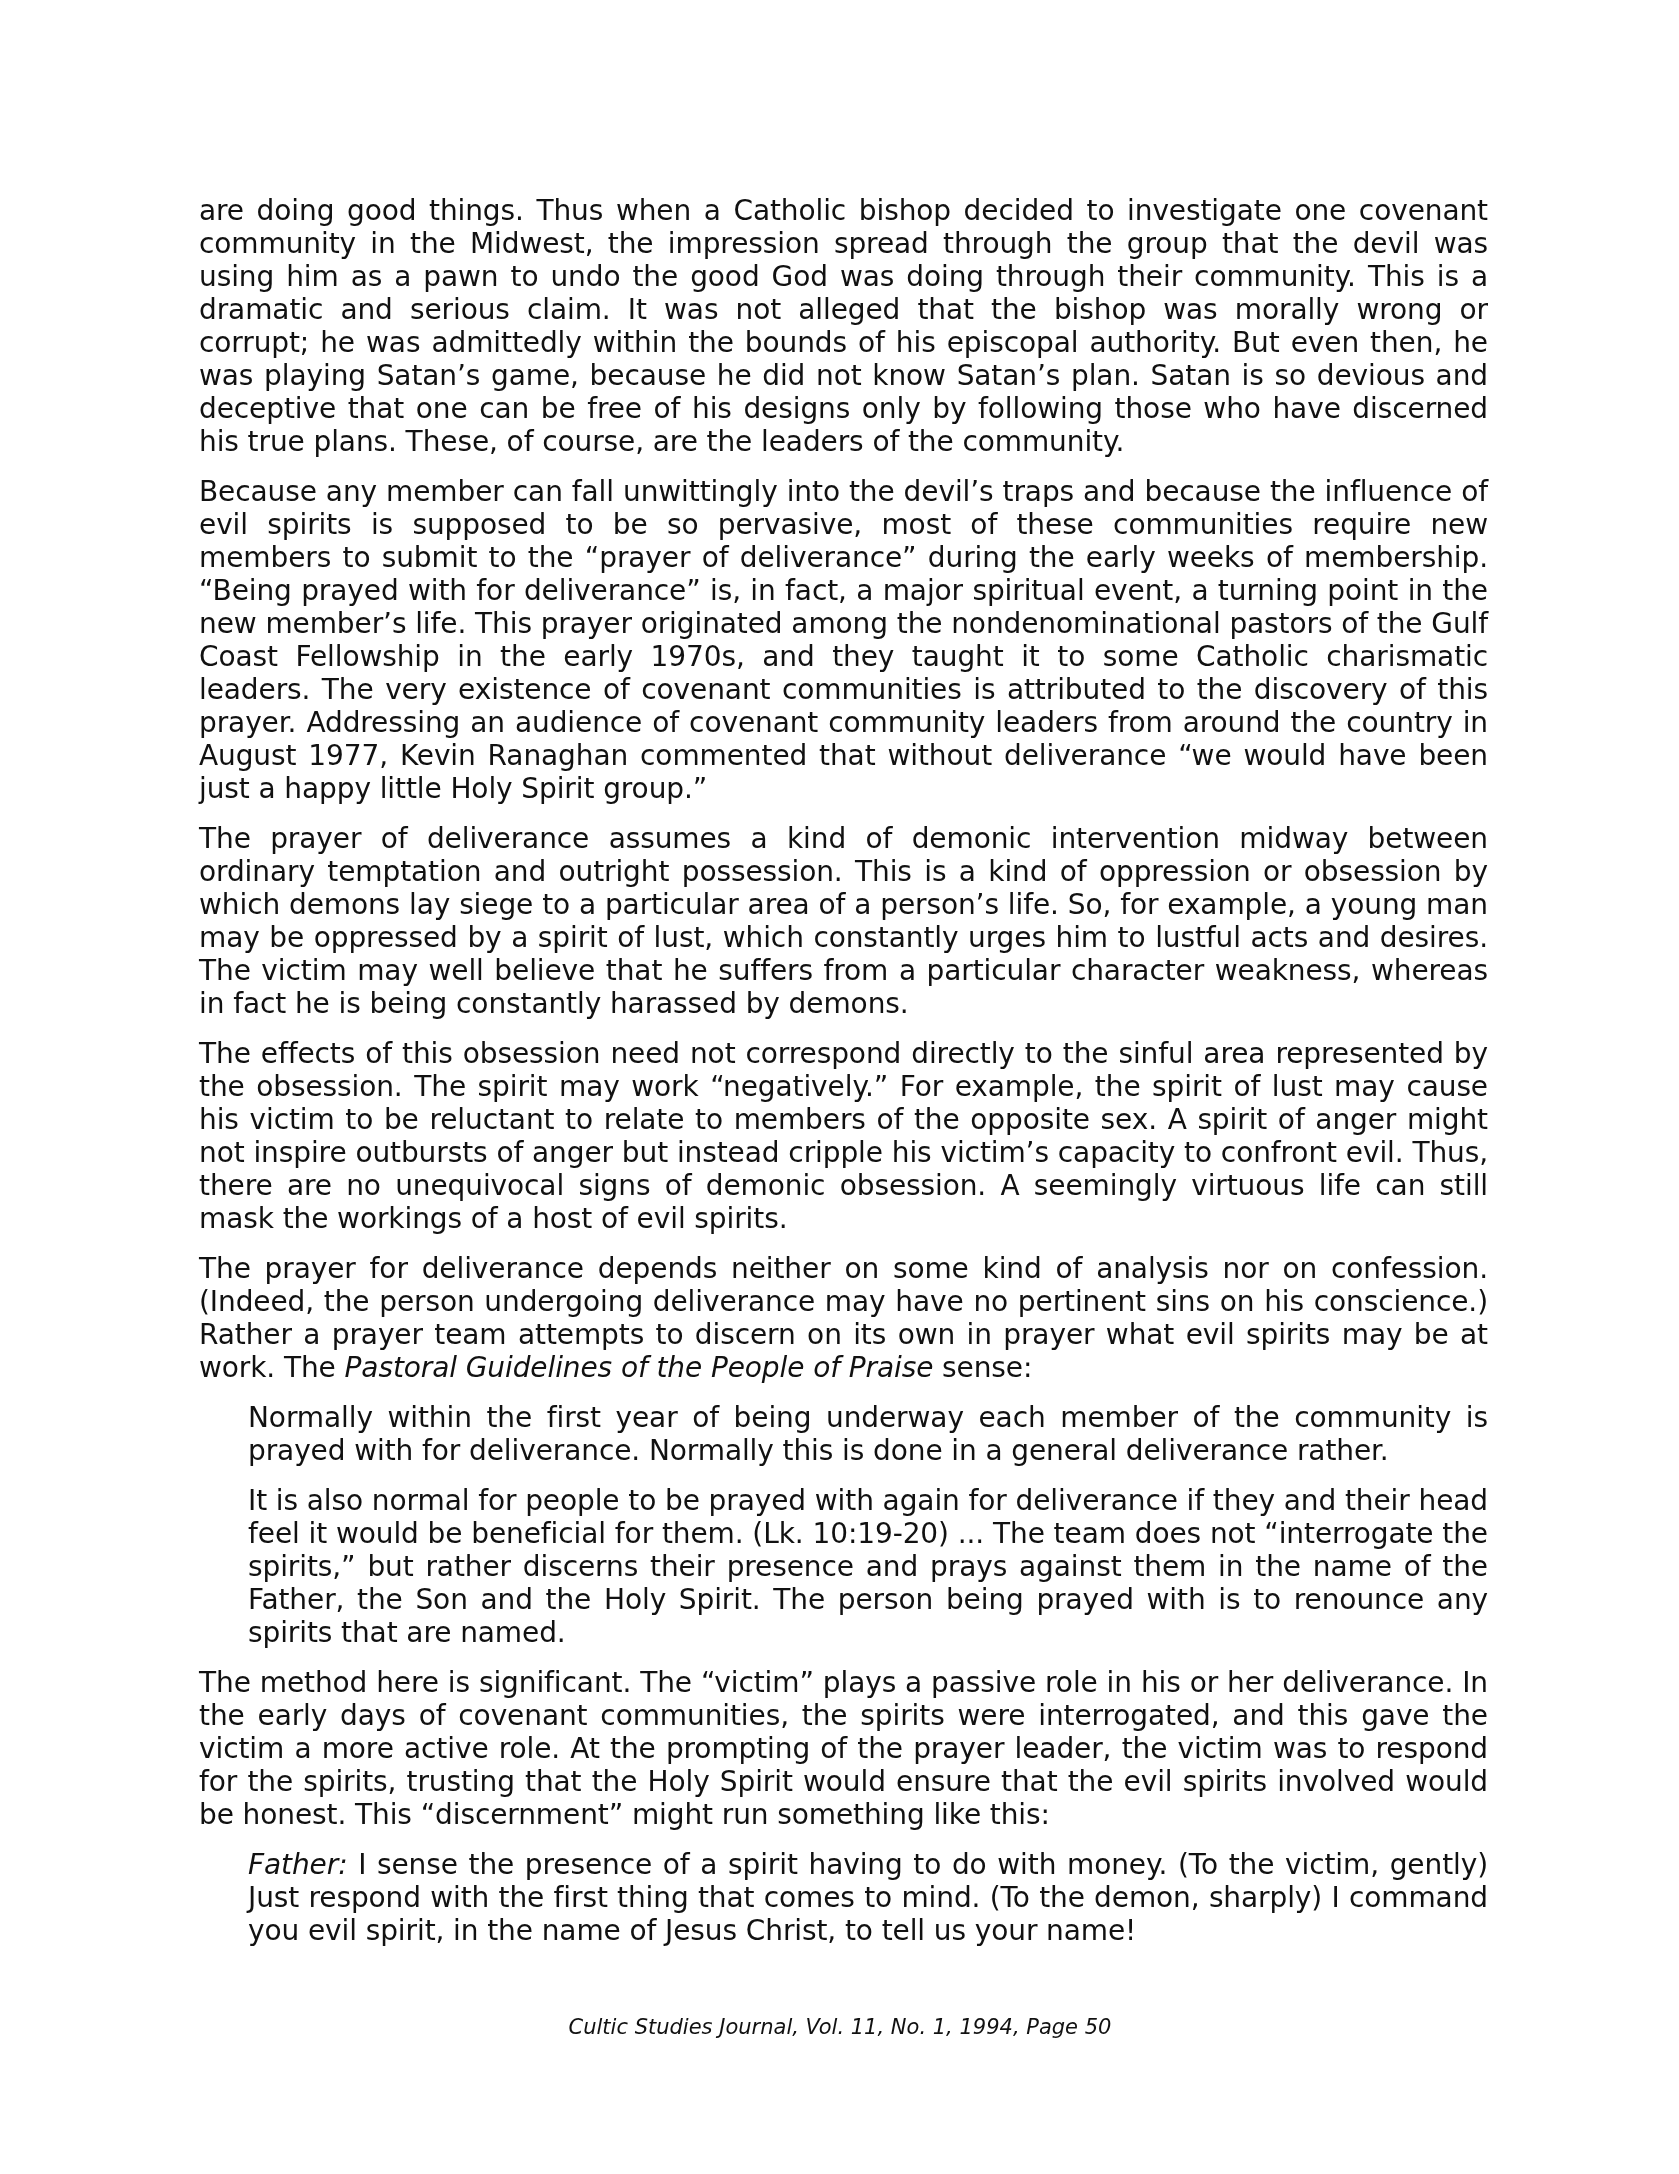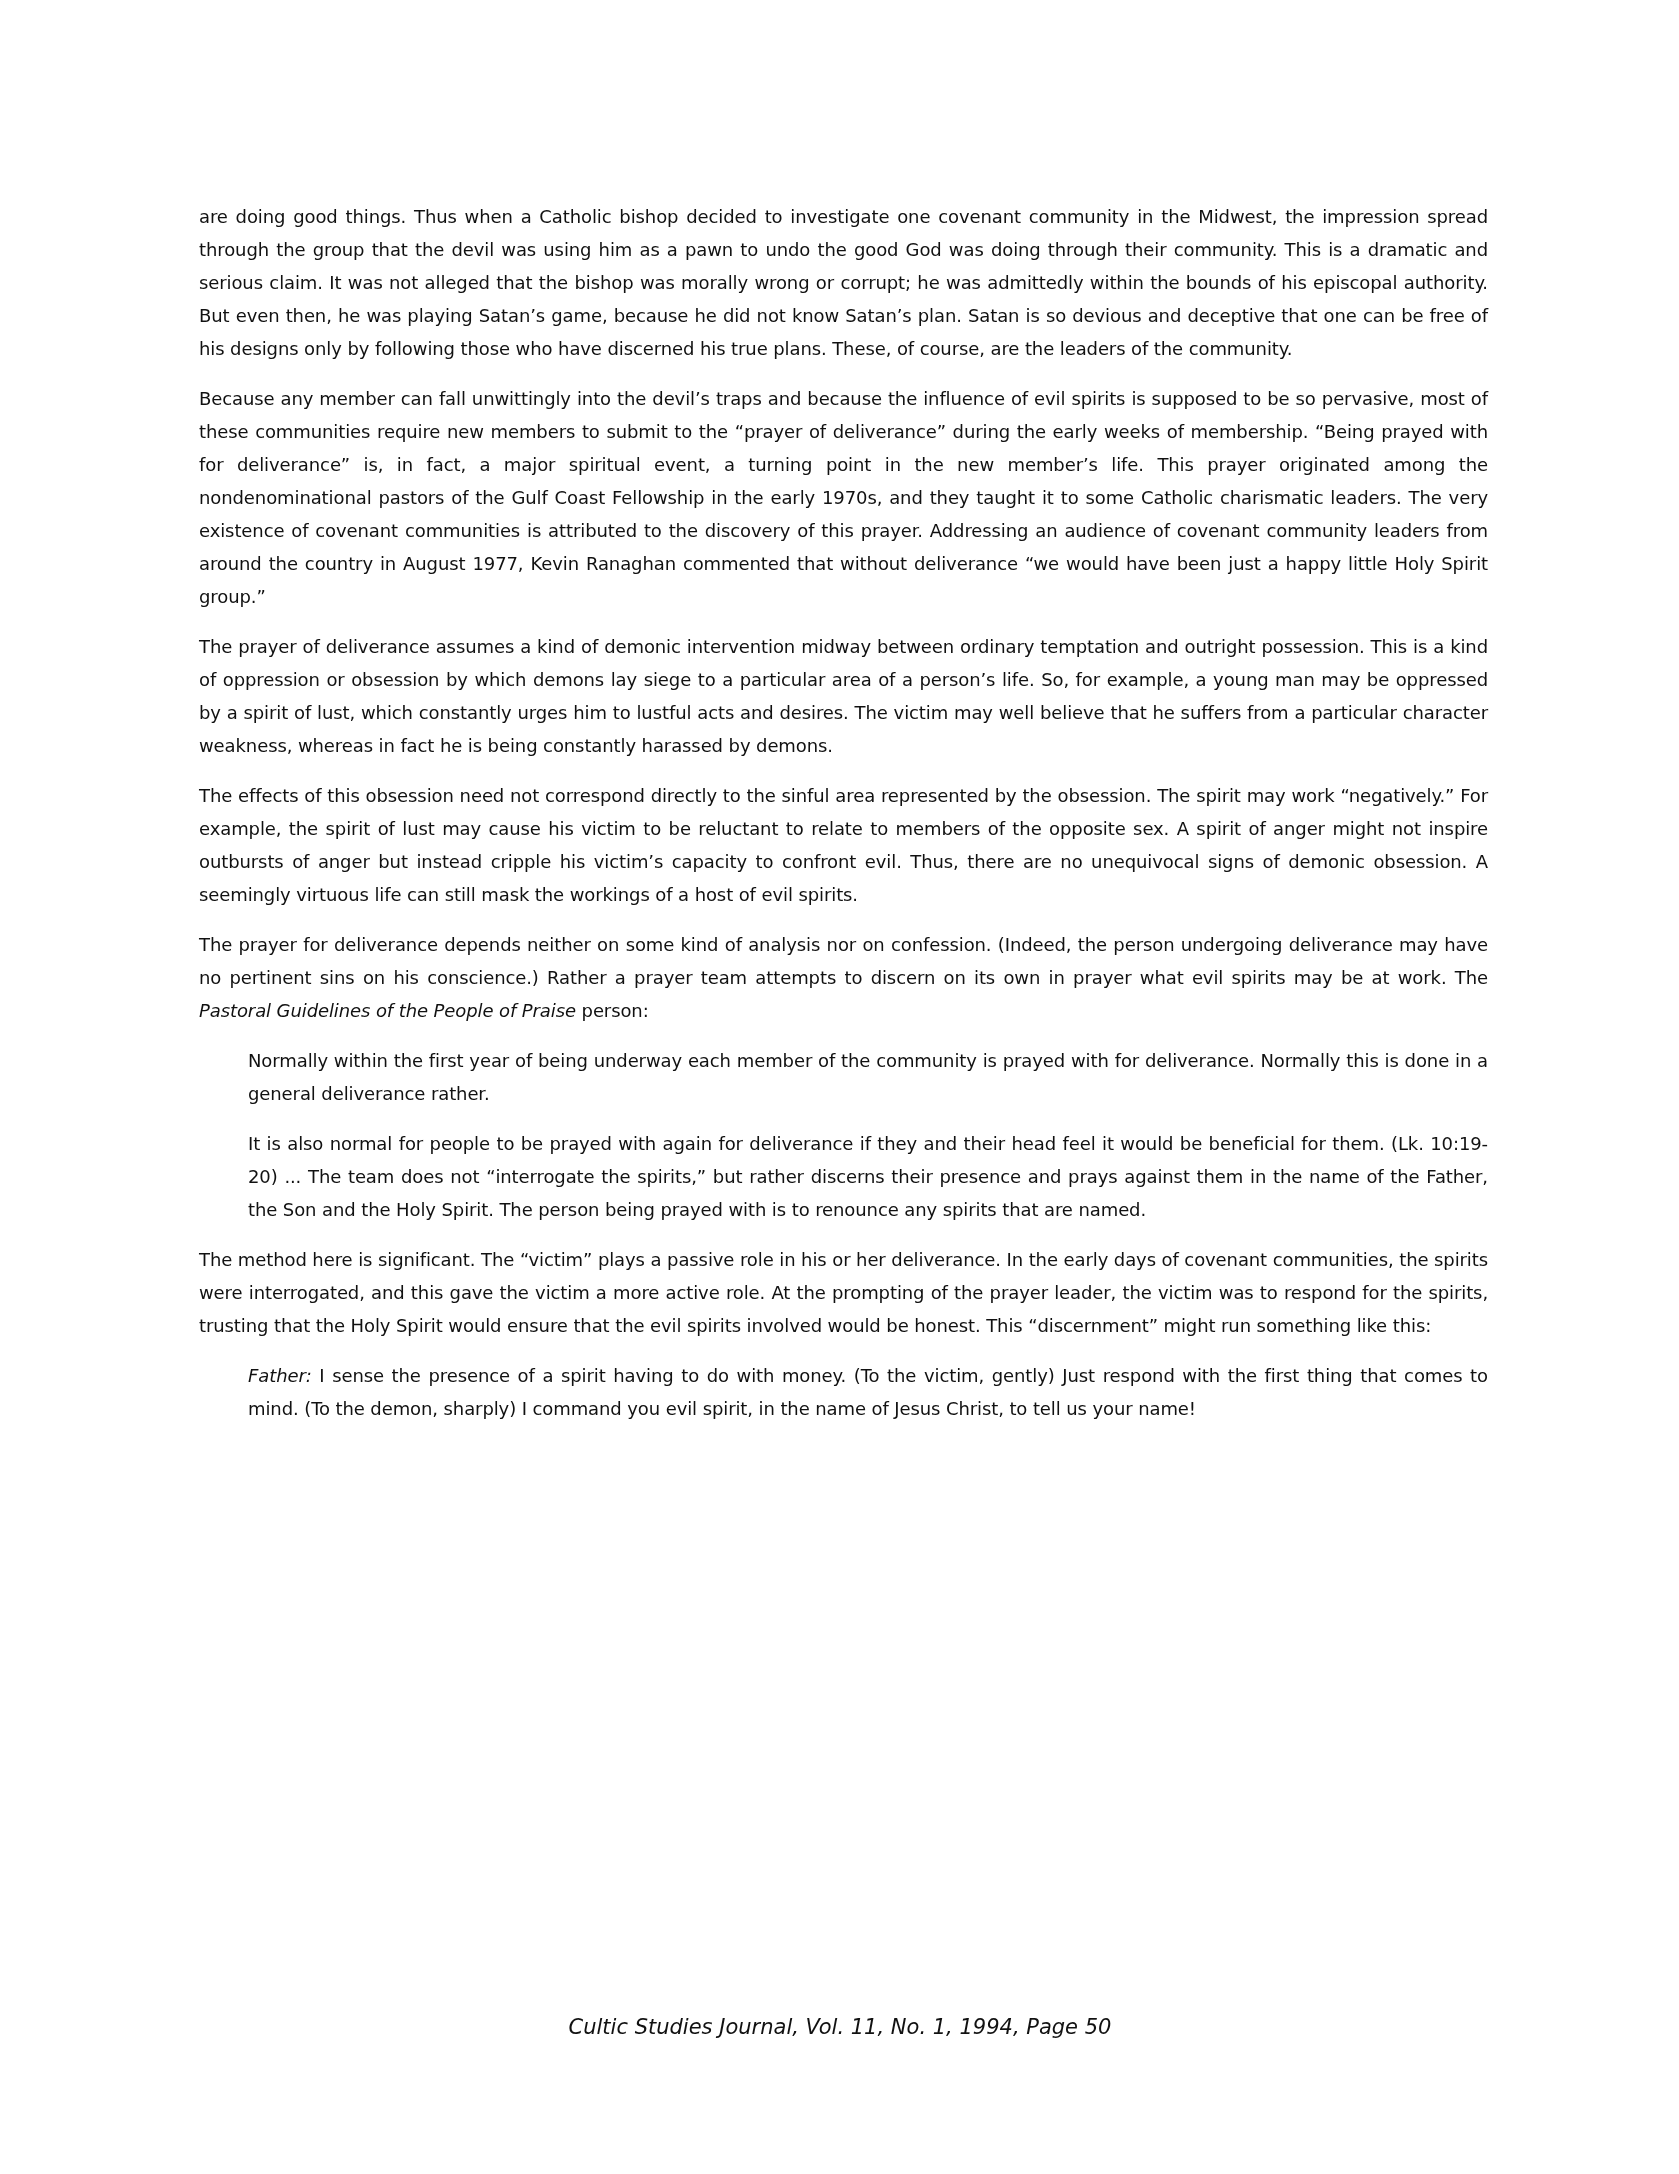--- a/index.html
+++ b/index.html
@@ -1,38 +1,38 @@
 <!DOCTYPE html>
 <html style="font-size:15px"><head>
 <meta charset="utf-8">
 <style>
   html, body { margin: 0; padding: 0; background: #ffffff; }
   body { width: 1680px; height: 2174px; position: relative; overflow: hidden; }
   .page {
-    position: absolute; left: 199px; top: 200px; width: 1289px;
-    font-family: "DejaVu Sans", sans-serif; font-size: 18px; line-height: 33px;
+    position: absolute; left: 199px; top: 194px; width: 1289px;
+    font-family: "DejaVu Sans", sans-serif; font-size: 28px; line-height: 33px;
     color: #111111; letter-spacing: -0.1px;
   }
   p { margin: 0 0 17px 0; text-align: justify; }
   p.quote { margin-left: 49px; }
   em { font-style: italic; }
   .footer {
     position: absolute; left: 0; width: 1680px; top: 2015px; text-align: center;
     font-family: "DejaVu Sans", sans-serif; font-size: 21px; font-style: italic; color: #111111;
   }
 </style>
 </head>
 <body>
 
 <div class="page">
   <p>are doing good things. Thus when a Catholic bishop decided to investigate one covenant community in the Midwest, the impression spread through the group that the devil was using him as a pawn to undo the good God was doing through their community. This is a dramatic and serious claim. It was not alleged that the bishop was morally wrong or corrupt; he was admittedly within the bounds of his episcopal authority. But even then, he was playing Satan’s game, because he did not know Satan’s plan. Satan is so devious and deceptive that one can be free of his designs only by following those who have discerned his true plans. These, of course, are the leaders of the community.</p>
   <p>Because any member can fall unwittingly into the devil’s traps and because the influence of evil spirits is supposed to be so pervasive, most of these communities require new members to submit to the “prayer of deliverance” during the early weeks of membership. “Being prayed with for deliverance” is, in fact, a major spiritual event, a turning point in the new member’s life. This prayer originated among the nondenominational pastors of the Gulf Coast Fellowship in the early 1970s, and they taught it to some Catholic charismatic leaders. The very existence of covenant communities is attributed to the discovery of this prayer. Addressing an audience of covenant community leaders from around the country in August 1977, Kevin Ranaghan commented that without deliverance “we would have been just a happy little Holy Spirit group.”</p>
   <p>The prayer of deliverance assumes a kind of demonic intervention midway between ordinary temptation and outright possession. This is a kind of oppression or obsession by which demons lay siege to a particular area of a person’s life. So, for example, a young man may be oppressed by a spirit of lust, which constantly urges him to lustful acts and desires. The victim may well believe that he suffers from a particular character weakness, whereas in fact he is being constantly harassed by demons.</p>
   <p>The effects of this obsession need not correspond directly to the sinful area represented by the obsession. The spirit may work “negatively.” For example, the spirit of lust may cause his victim to be reluctant to relate to members of the opposite sex. A spirit of anger might not inspire outbursts of anger but instead cripple his victim’s capacity to confront evil. Thus, there are no unequivocal signs of demonic obsession. A seemingly virtuous life can still mask the workings of a host of evil spirits.</p>
-  <p><span>The prayer for deliverance depends neither on some kind of analysis nor on confession. (Indeed, the person undergoing deliverance may have no pertinent sins on his conscience.) Rather a prayer team attempts to discern on its own in prayer what evil spirits may be at work. The </span><em>Pastoral Guidelines of the People of Praise</em><span> person:</span></p>
+  <p><span>The prayer for deliverance depends neither on some kind of analysis nor on confession. (Indeed, the person undergoing deliverance may have no pertinent sins on his conscience.) Rather a prayer team attempts to discern on its own in prayer what evil spirits may be at work. The </span><em>Pastoral Guidelines of the People of Praise</em><span> sense:</span></p>
   <p class="quote">Normally within the first year of being underway each member of the community is prayed with for deliverance. Normally this is done in a general deliverance rather.</p>
   <p class="quote">It is also normal for people to be prayed with again for deliverance if they and their head feel it would be beneficial for them. (Lk. 10:19-20) ... The team does not “interrogate the spirits,” but rather discerns their presence and prays against them in the name of the Father, the Son and the Holy Spirit. The person being prayed with is to renounce any spirits that are named.</p>
   <p>The method here is significant. The “victim” plays a passive role in his or her deliverance. In the early days of covenant communities, the spirits were interrogated, and this gave the victim a more active role. At the prompting of the prayer leader, the victim was to respond for the spirits, trusting that the Holy Spirit would ensure that the evil spirits involved would be honest. This “discernment” might run something like this:</p>
   <p class="quote"><em>Father:</em><span> I sense the presence of a spirit having to do with money. (To the victim, gently) Just respond with the first thing that comes to mind. (To the demon, sharply) I command you evil spirit, in the name of Jesus Christ, to tell us your name!</span></p>
 </div>
 
 <div class="footer">Cultic Studies Journal, Vol. 11, No. 1, 1994, Page 50</div>
 
 
 </body></html>

